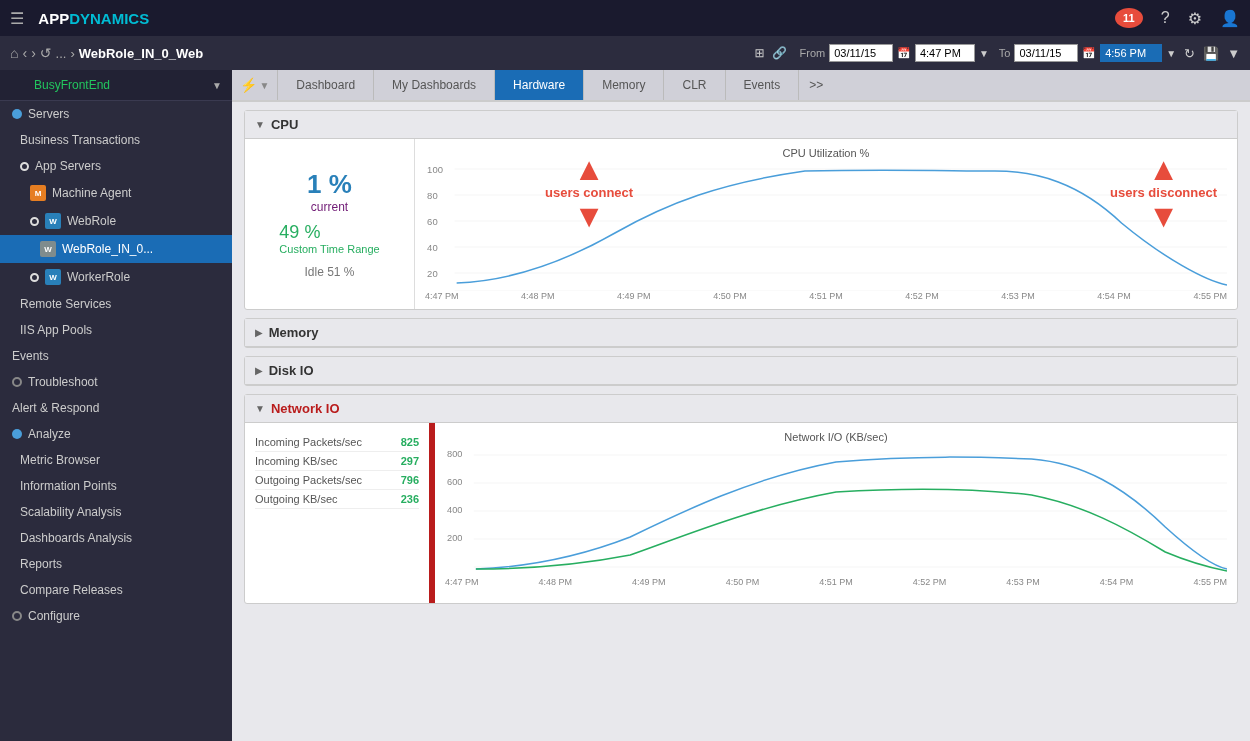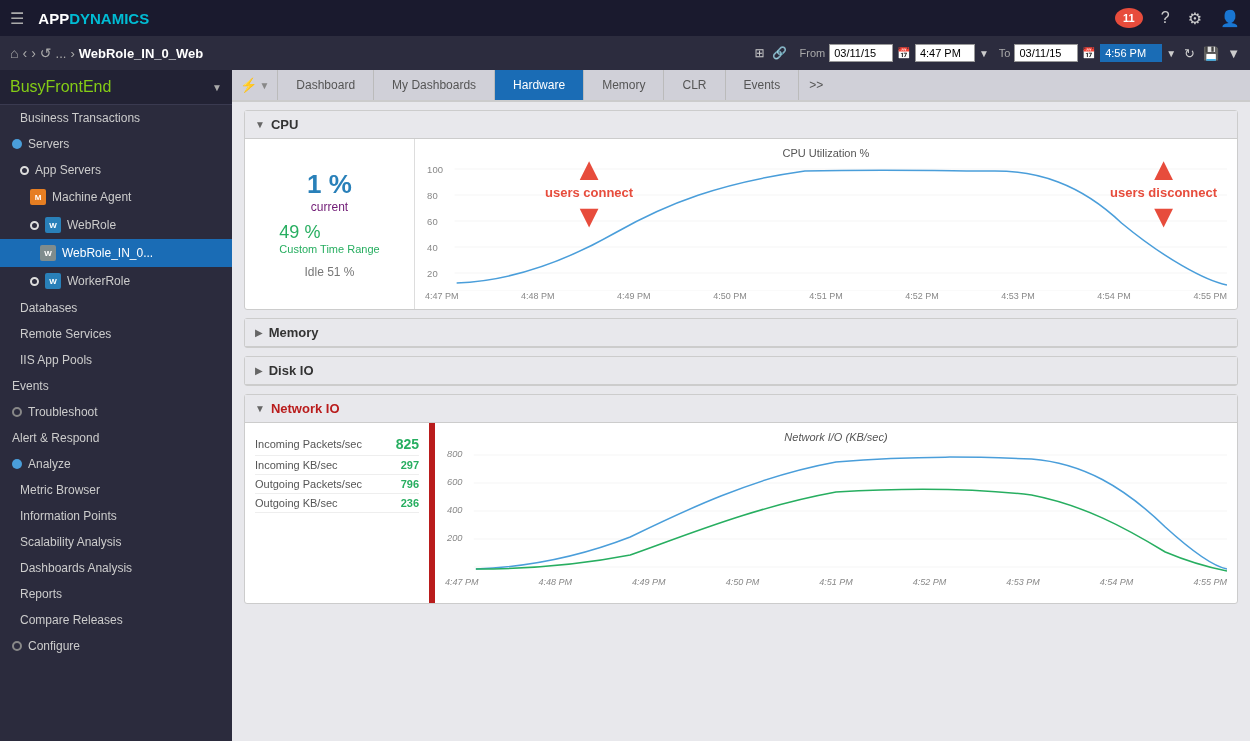--- a/index.html
+++ b/index.html
@@ -95,31 +95,31 @@
   <span style="color:#ccc;font-size:13px;cursor:pointer;margin-left:4px;">↻</span>
   <span style="color:#ccc;font-size:13px;cursor:pointer;margin-left:4px;">💾</span>
   <span style="color:#ccc;font-size:13px;cursor:pointer;margin-left:4px;">▼</span>
 </div>
 
 <div id="main">
 
   <div id="sidebar">
 
     <div class="sidebar-app-header">
-      <span style="flex:1;font-size:16px;color:#84cc16;">BusyFrontEnd</span>
+      <span style="flex:1;font-size:12px;color:#22c55e;margin-left:24px;">BusyFrontEnd</span>
       <span style="color:#aaa;font-size:10px;">▼</span>
-    </div>
-
-    <div class="sidebar-item sidebar-indent1">
-      <span class="sidebar-item-label">Business Transactions</span>
     </div>
 
     <div class="sidebar-item">
       <span style="width:10px;height:10px;border-radius:50%;background:#4a9eda;flex-shrink:0;display:inline-block;"></span>
       <span class="sidebar-item-label">Servers</span>
+    </div>
+
+    <div class="sidebar-item sidebar-indent1">
+      <span class="sidebar-item-label">Business Transactions</span>
     </div>
 
     <div class="sidebar-item sidebar-indent1">
       <span style="width:9px;height:9px;border-radius:50%;border:2px solid #ddd;flex-shrink:0;display:inline-block;"></span>
       <span class="sidebar-item-label">App Servers</span>
     </div>
 
     <div class="sidebar-item sidebar-indent2">
       <span style="width:16px;height:16px;background:#e67e22;border-radius:2px;display:flex;align-items:center;justify-content:center;font-size:8px;color:#fff;font-weight:bold;flex-shrink:0;">M</span>
       <span class="sidebar-item-label">Machine Agent</span>
@@ -135,23 +135,20 @@
       <span style="width:16px;height:16px;background:#7f8c8d;border-radius:2px;display:flex;align-items:center;justify-content:center;font-size:8px;color:#fff;font-weight:bold;flex-shrink:0;">W</span>
       <span class="sidebar-item-label" style="color:#fff;">WebRole_IN_0...</span>
     </div>
 
     <div class="sidebar-item sidebar-indent2">
       <span style="width:9px;height:9px;border-radius:50%;border:2px solid #ddd;flex-shrink:0;display:inline-block;"></span>
       <span style="width:16px;height:16px;background:#2980b9;border-radius:2px;display:flex;align-items:center;justify-content:center;font-size:8px;color:#fff;font-weight:bold;flex-shrink:0;">W</span>
       <span class="sidebar-item-label">WorkerRole</span>
     </div>
 
-    <div class="sidebar-item sidebar-indent1">
-      <span class="sidebar-item-label">Databases</span>
-    </div>
 
     <div class="sidebar-item sidebar-indent1">
       <span class="sidebar-item-label">Remote Services</span>
     </div>
 
     <div class="sidebar-item sidebar-indent1">
       <span class="sidebar-item-label">IIS App Pools</span>
     </div>
 
     <div class="sidebar-item">
@@ -317,37 +314,37 @@
       <div class="panel-section">
         <div class="panel-header">
           <span style="font-size:10px;color:#666;">▼</span>
           <span style="font-size:13px;font-weight:bold;color:#b91c1c;">Network  IO</span>
         </div>
         <div class="network-body">
 
           <div class="network-stats">
             <div class="network-stat-row">
               <span style="font-size:11px;color:#555;">Incoming Packets/sec</span>
-              <span style="font-size:14px;color:#27ae60;font-weight:bold;">825</span>
+              <span style="font-size:11px;color:#27ae60;font-weight:bold;">825</span>
             </div>
             <div class="network-stat-row">
               <span style="font-size:11px;color:#555;">Incoming KB/sec</span>
               <span style="font-size:11px;color:#27ae60;font-weight:bold;">297</span>
             </div>
             <div class="network-stat-row">
               <span style="font-size:11px;color:#555;">Outgoing Packets/sec</span>
               <span style="font-size:11px;color:#27ae60;font-weight:bold;">796</span>
             </div>
             <div class="network-stat-row">
               <span style="font-size:11px;color:#555;">Outgoing KB/sec</span>
               <span style="font-size:11px;color:#27ae60;font-weight:bold;">236</span>
             </div>
           </div>
 
-          <div class="network-chart" style="flex:1;padding:8px 10px 4px;font-style:italic;">
+          <div class="network-chart" style="flex:1;padding:8px 10px 4px;">
             <div class="chart-title">Network I/O (KB/sec)</div>
             <div style="position:relative;width:100%;height:130px;">
               <svg width="100%" height="130" viewBox="0 0 760 130" preserveAspectRatio="none">
 
                 <text x="2" y="10" font-size="9" fill="#888">800</text>
                 <text x="2" y="38" font-size="9" fill="#888">600</text>
                 <text x="2" y="66" font-size="9" fill="#888">400</text>
                 <text x="2" y="94" font-size="9" fill="#888">200</text>
 
                 <line x1="28" y1="8" x2="760" y2="8" stroke="#eee" stroke-width="0.5"></line>

